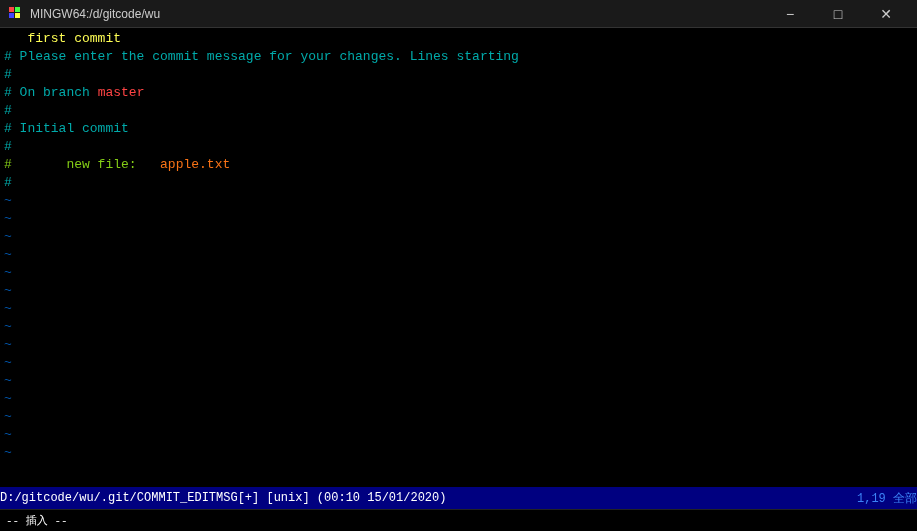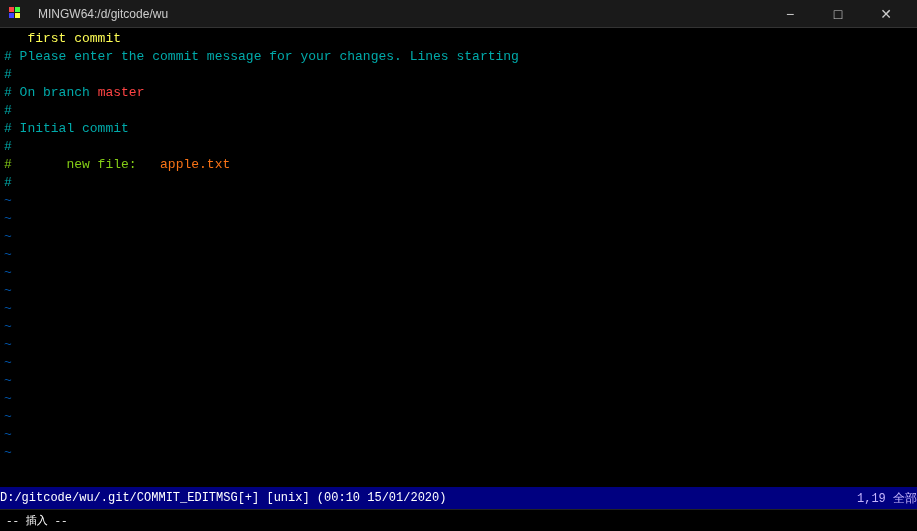--- a/index.html
+++ b/index.html
@@ -16,21 +16,21 @@
       height: 28px;
       display: flex;
       align-items: center;
       padding: 0 8px;
       justify-content: space-between;
       border-bottom: 1px solid #333;
     }
     .title-bar-left {
       display: flex;
       align-items: center;
-      gap: 14px;
+      gap: 6px;
     }
     .title-icon {
       width: 16px;
       height: 16px;
       display: flex;
       align-items: center;
       justify-content: center;
     }
     .title-icon svg {
       width: 14px;
@@ -86,21 +86,21 @@
       align-items: center;
       padding: 0 0;
       color: #ffffff;
       font-size: 12px;
       font-family: 'Courier New', Courier, monospace;
     }
     .status-bar-left {
       flex: 1;
     }
     .status-bar-right {
-      color: #c4b5fd;
+      color: #3b82f6;
     }
     .mode-bar {
       background: #000000;
       height: 22px;
       display: flex;
       align-items: center;
       padding: 0 6px;
       color: #ffffff;
       font-size: 11px;
       font-family: 'Courier New', Courier, monospace;

